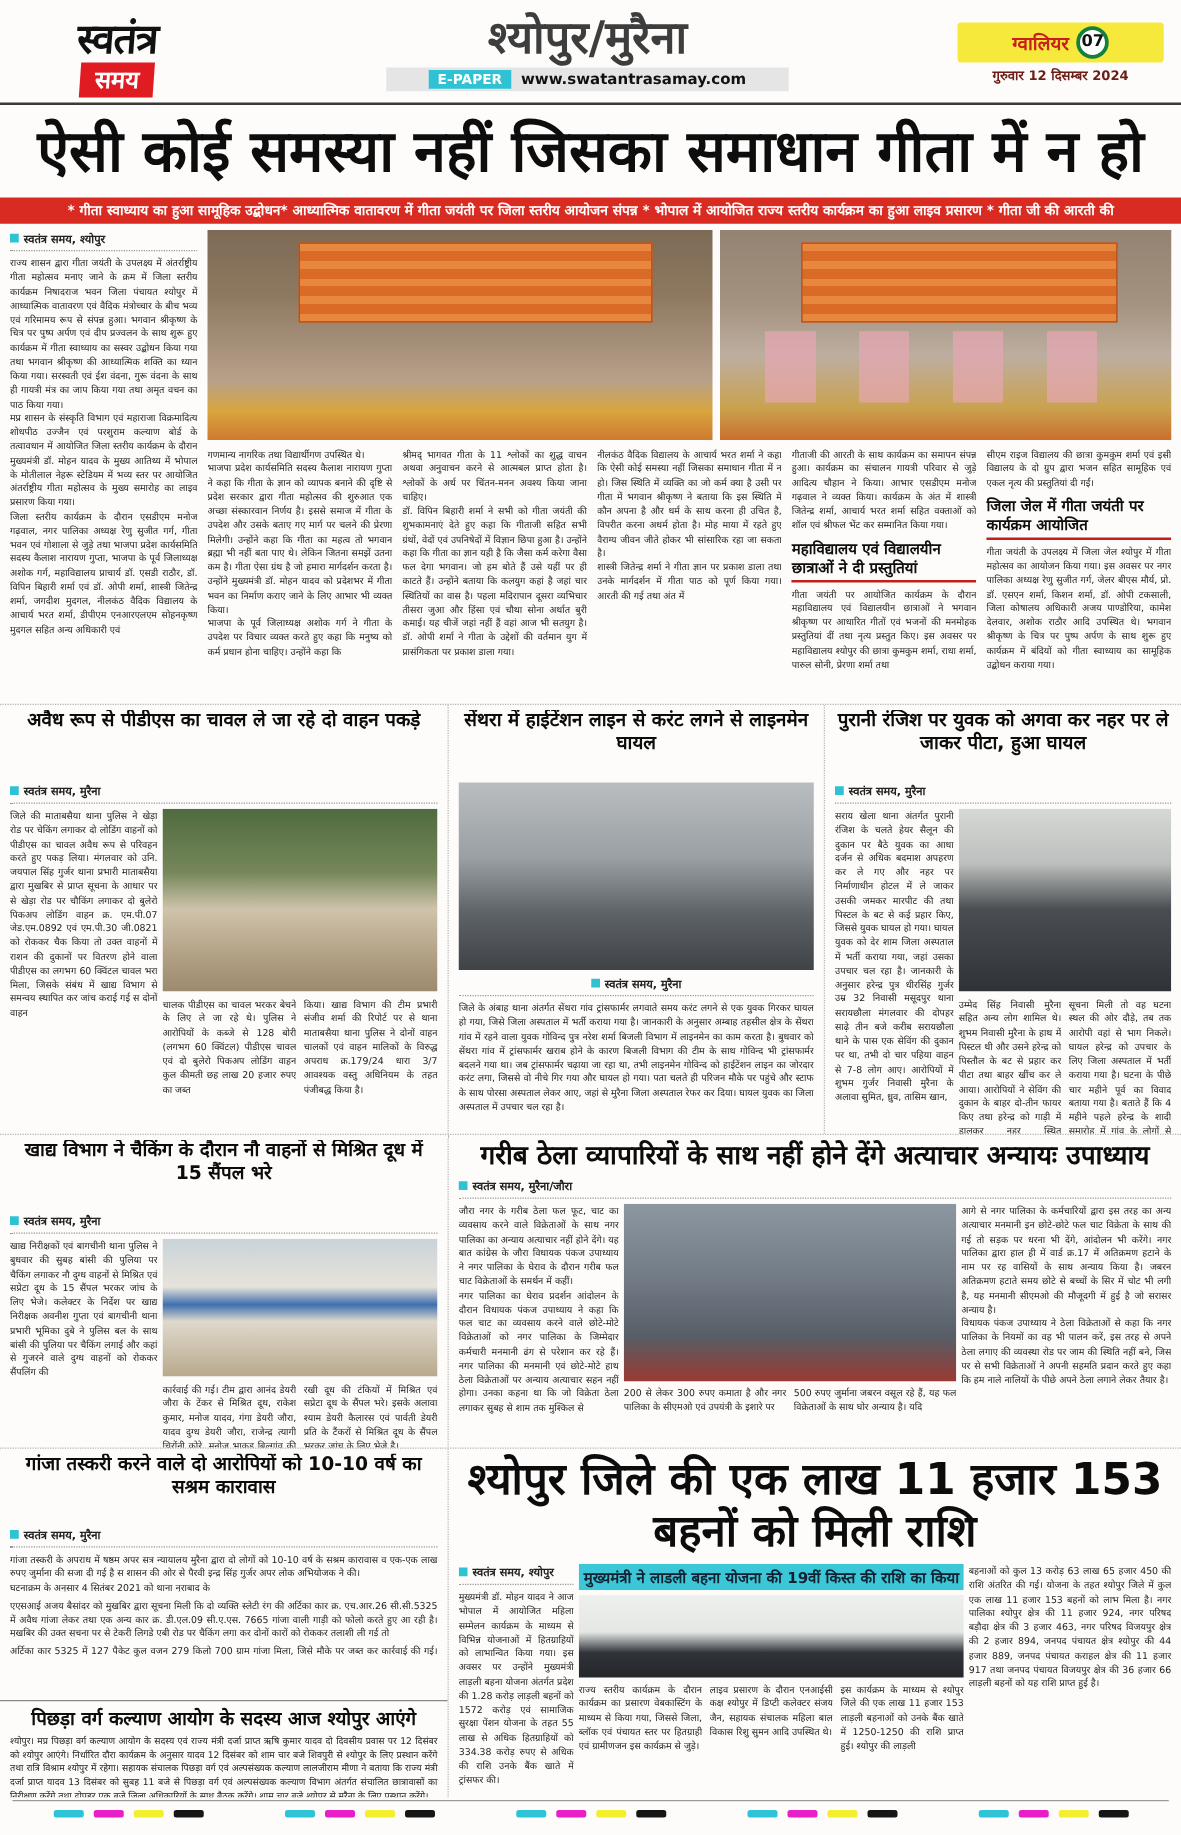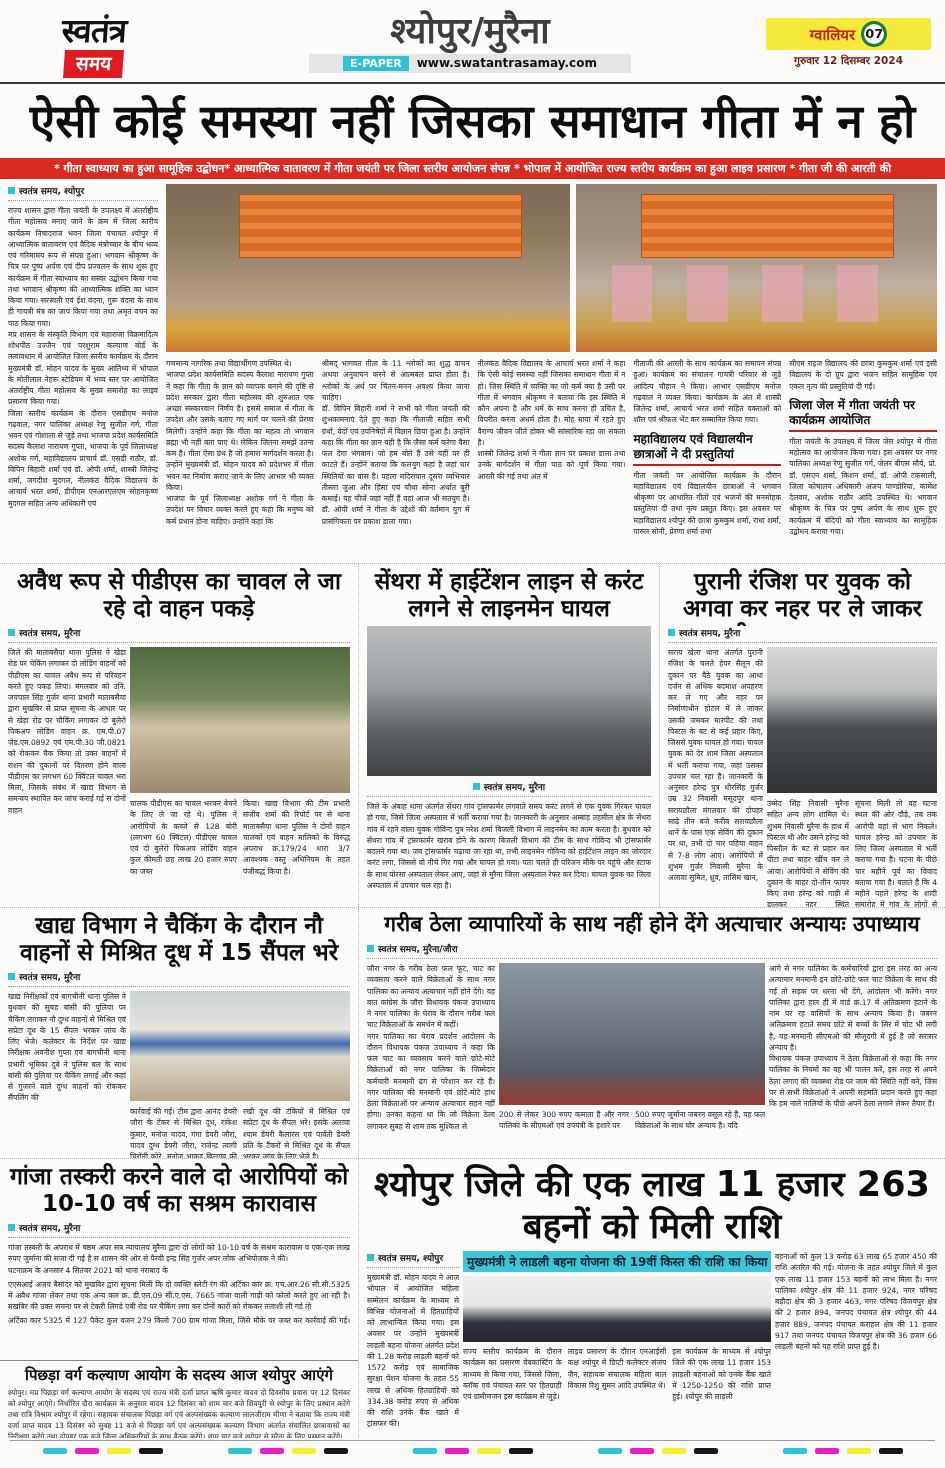--- a/index.html
+++ b/index.html
@@ -65,21 +65,21 @@
   .ph-crowd { background:linear-gradient(180deg,#8d97a1 0%,#6f7883 45%,#565d66 75%,#9a3a33 100%); }
   .ph-meeting { background:linear-gradient(180deg,#eef0ee 0%,#e4e7e4 45%,#303439 70%,#23262b 100%); }
 
   
   .band { display:flex; border-top:1px dotted #b5b5b5; overflow:hidden; }
   .band2 { height:344px; }
   .band3 { height:251px; }
   .band4 { height:280px; }
   .story { padding:4px 8px; overflow:hidden; }
   .shead { font-weight:800; text-align:center; color:#0c0c0c; line-height:1.18; }
-  .h2a { font-size:23px; height:58px; overflow:hidden; }
+  .h2a { font-size:15px; height:58px; overflow:hidden; }
   .h2c { font-size:21px; height:30px; white-space:nowrap; overflow:hidden; }
   .h2big { font-size:35px; line-height:1.2; height:88px; overflow:hidden; }
   .srow { display:flex; gap:4px; overflow:hidden; }
   .scol { flex:none; overflow:hidden; }
   .w118 { width:118px; } .w95 { width:95px; } .w128 { width:128px; } .w168 { width:168px; }
   .sright { flex:1; display:flex; flex-direction:column; gap:5px; overflow:hidden; }
   .twocol, .threecol { display:flex; gap:6px; flex:1; overflow:hidden; }
   .twocol > div, .threecol > div { flex:1; overflow:hidden; }
 
   .st-pds { width:358px; flex:none; }
@@ -294,21 +294,21 @@
           <div class="coltext">अर्टिका कार 5325 में 127 पैकेट कुल वजन 279 किलो 700 ग्राम गांजा मिला, जिसे मौके पर जब्त कर कार्रवाई की गई। उक्त कार में अमित कुमार पुत्र नीर सिंह एवं म्हेश कुमार दोनों निवास नजफगढ़ छाबला दक्षिण पश्चिम दिल्ली के पकड़े गए, जिन्हें षष्ठम अपर सत्र न्यायालय मुरैना के द्वारा सजा दी गई है तथा फोलो गाड़ी में पकड़े गए आरोपीगण दोष मुक्त किए गए हैं।</div>
         </div>
       </article>
       <article class="story st-ayog">
         <h3 class="ayog-head">पिछड़ा वर्ग कल्याण आयोग के सदस्य आज श्योपुर आएंगे</h3>
         <div class="coltext ayog-body">श्योपुर। मप्र पिछड़ा वर्ग कल्याण आयोग के सदस्य एवं राज्य मंत्री दर्जा प्राप्त ऋषि कुमार यादव दो दिवसीय प्रवास पर 12 दिसंबर को श्योपुर आएंगे। निर्धारित दौरा कार्यक्रम के अनुसार यादव 12 दिसंबर को शाम चार बजे शिवपुरी से श्योपुर के लिए प्रस्थान करेंगे तथा रात्रि विश्राम श्योपुर में रहेगा। सहायक संचालक पिछड़ा वर्ग एवं अल्पसंख्यक कल्याण लालजीराम मीणा ने बताया कि राज्य मंत्री दर्जा प्राप्त यादव 13 दिसंबर को सुबह 11 बजे से पिछड़ा वर्ग एवं अल्पसंख्यक कल्याण विभाग अंतर्गत संचालित छात्रावासों का निरीक्षण करेंगे तथा दोपहर एक बजे जिला अधिकारियों के साथ बैठक करेंगे। शाम चार बजे श्योपुर से मुरैना के लिए प्रस्थान करेंगे।</div>
       </article>
     </div>
 
     <article class="story st-ladli">
-      <h2 class="shead h2big">श्योपुर जिले की एक लाख 11 हजार 263 बहनों को मिली राशि</h2>
+      <h2 class="shead h2big">श्योपुर जिले की एक लाख 11 हजार 153 बहनों को मिली राशि</h2>
       <div class="srow">
         <div class="lb-left">
           <div class="byline">
             <span class="sq"></span>
             <span>स्वतंत्र समय, श्योपुर</span>
           </div>
           <div class="coltext">मुख्यमंत्री डॉ. मोहन यादव ने आज भोपाल में आयोजित महिला सम्मेलन कार्यक्रम के माध्यम से विभिन्न योजनाओं में हितग्राहियों को लाभान्वित किया गया। इस अवसर पर उन्होंने मुख्यमंत्री लाड़ली बहना योजना अंतर्गत प्रदेश की 1.28 करोड़ लाड़ली बहनों को 1572 करोड़ एवं सामाजिक सुरक्षा पेंशन योजना के तहत 55 लाख से अधिक हितग्राहियों को 334.38 करोड़ रुपए से अधिक की राशि उनके बैंक खाते में ट्रांसफर की।</div>
         </div>
         <div class="lb-center">
           <div class="cyan-strap">मुख्यमंत्री ने लाडली बहना योजना की 19वीं किस्त की राशि का किया अंतरण</div>

